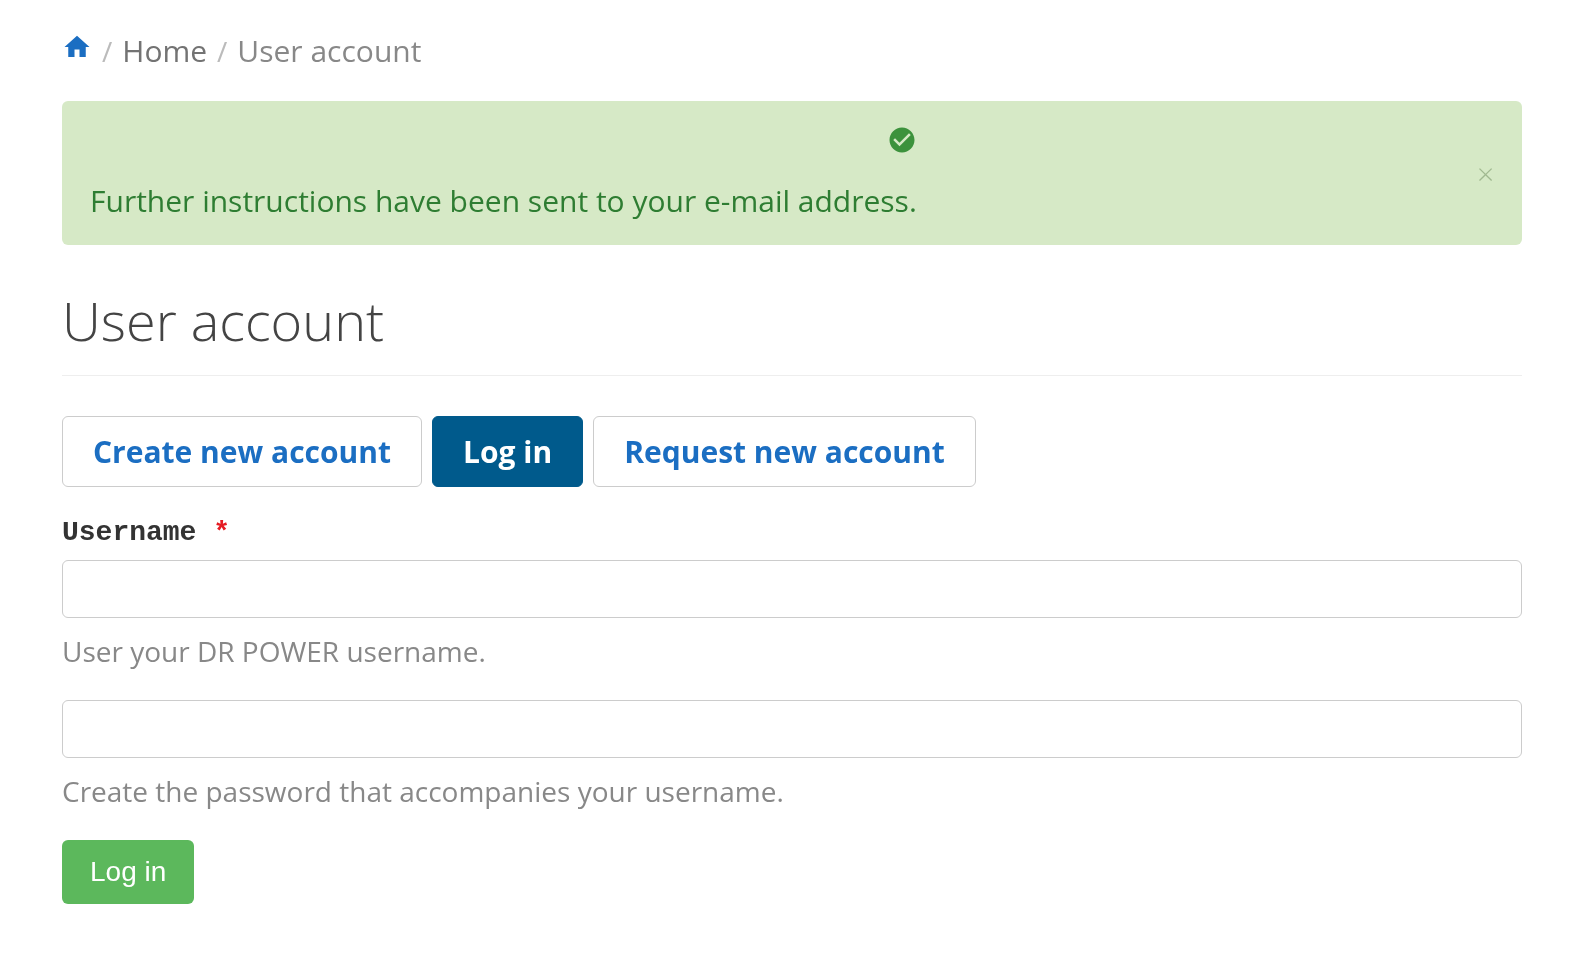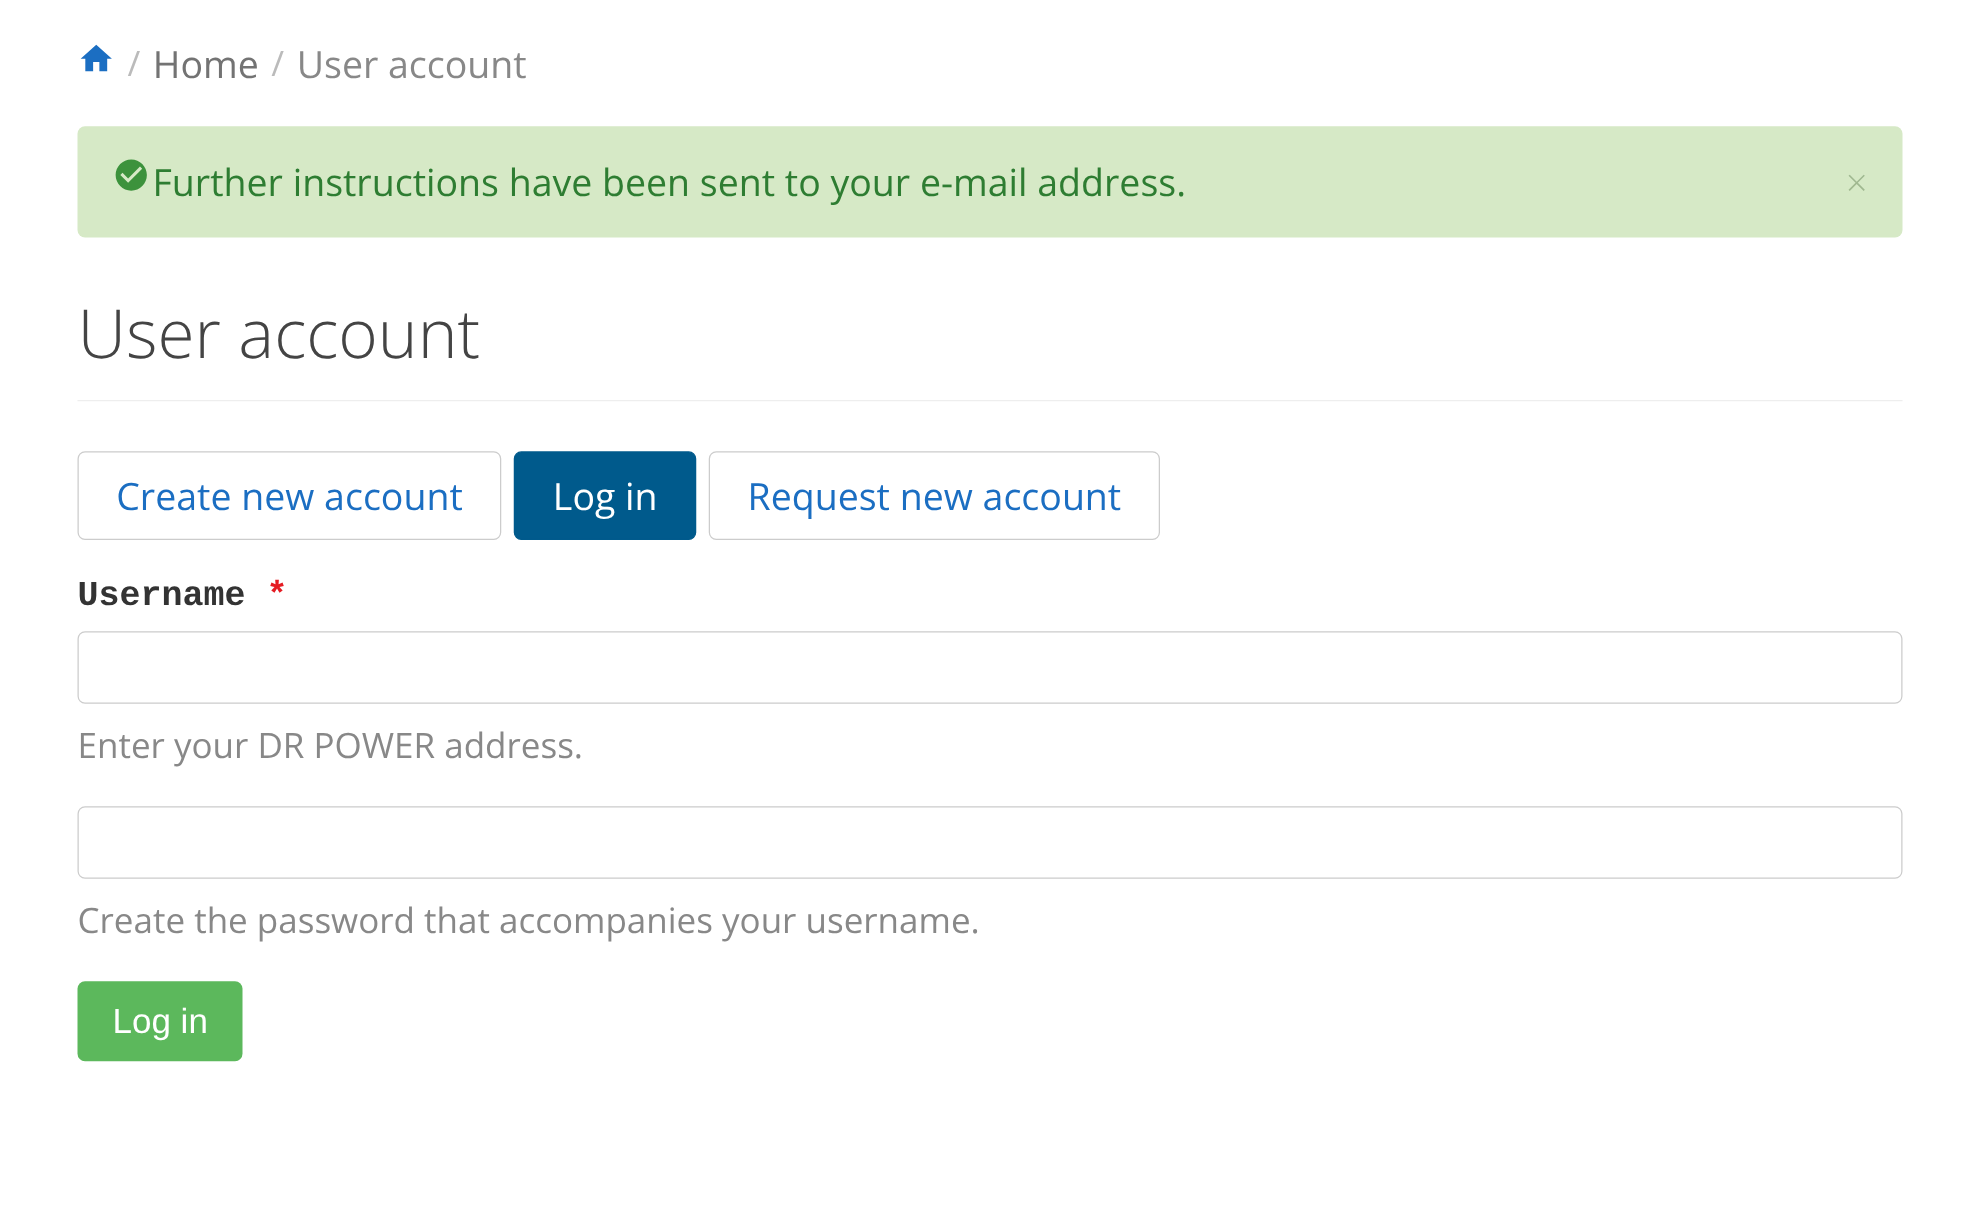--- a/index.html
+++ b/index.html
@@ -43,22 +43,23 @@
       background: #d6e9c6;
       border-radius: 6px;
       padding: 24px 28px;
       margin-bottom: 38px;
       display: flex;
       align-items: center;
       justify-content: space-between;
     }
     .alert-content {
       display: flex;
-      align-items: flex-start;
-      gap: 2px;
+      align-items: flex-end;
+      gap: 25px;
+      flex-direction: column;
     }
     .alert-text {
       color: #2e7d32;
       font-size: 30px;
     }
     .check-icon {
       color: #3c923c;
       display: inline-block;
       width: 30px;
       height: 30px;
@@ -77,20 +78,21 @@
     }
     .title-divider {
       border: none;
       border-top: 1px solid #eee;
       margin-bottom: 40px;
     }
     .tabs {
       display: flex;
       gap: 10px;
       margin-bottom: 30px;
+      font-weight: bold;
     }
     .tab {
       padding: 14px 30px;
       border: 1px solid #ccc;
       border-radius: 6px;
       font-size: 30px;
       color: #1b6ec2;
       cursor: pointer;
       background: #fff;
     }
@@ -175,21 +177,21 @@
   <div class="tab active">Log in</div>
   <div class="tab">Request new account</div>
 </div>
 
 <div class="form-group">
   <label class="form-label">
     <span>Username</span>
     <span class="required">*</span>
   </label>
   <input type="text" class="form-control" style="">
-  <div class="help-text">Enter your DR POWER address.</div>
+  <div class="help-text">User your DR POWER username.</div>
 </div>
 
 <div class="form-group">
   <input type="password" class="form-control" style="">
   <div class="help-text">Create the password that accompanies your username.</div>
 </div>
 
 <button class="btn-submit">Log in</button>
 
 

